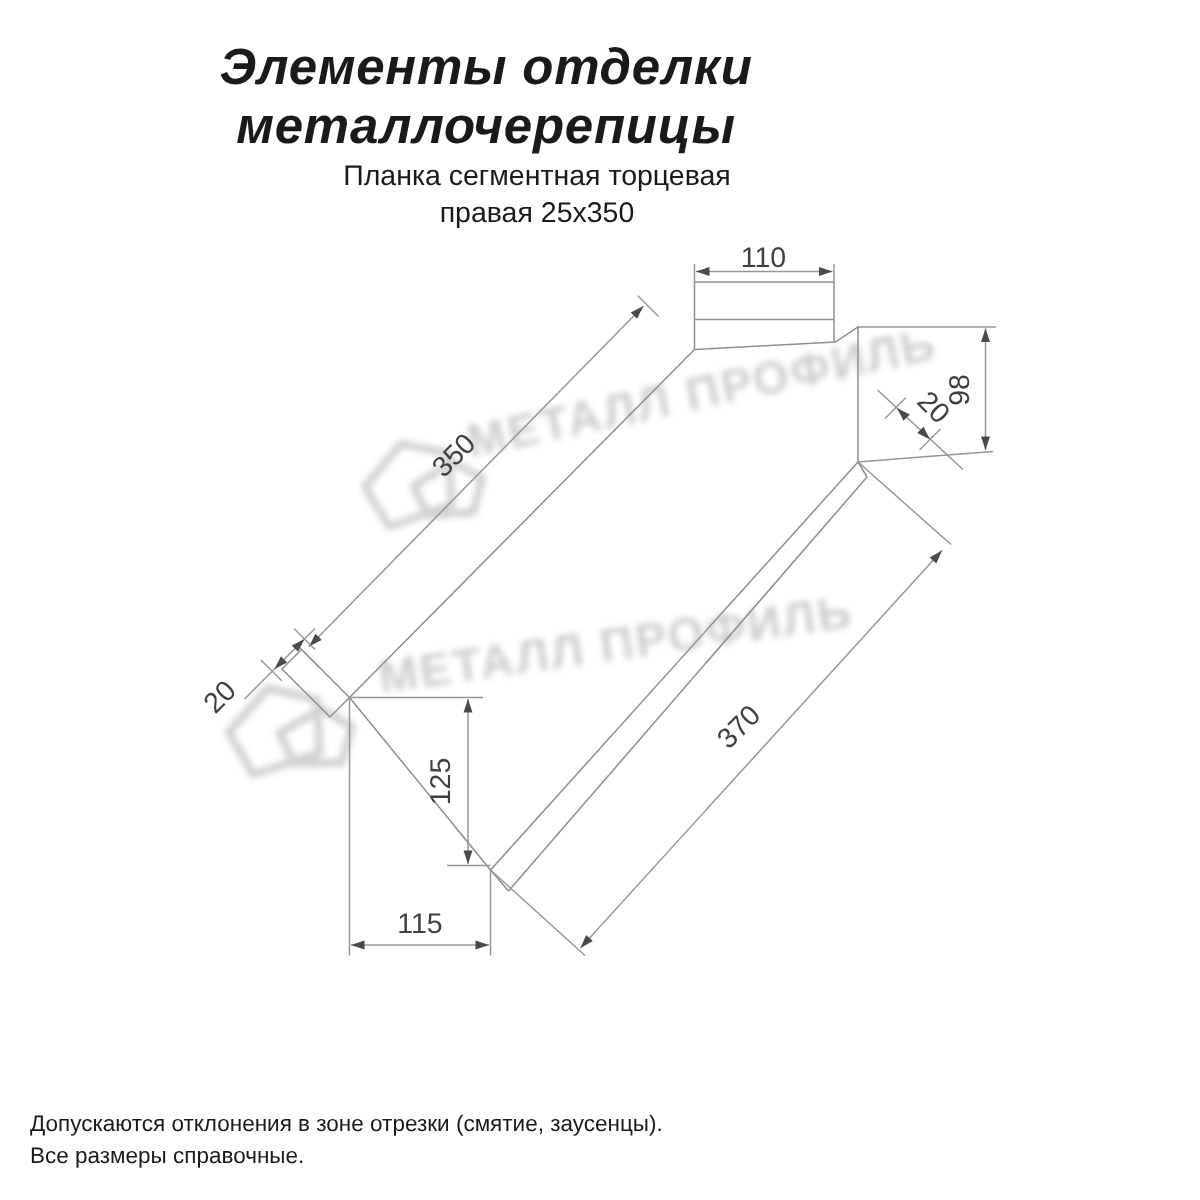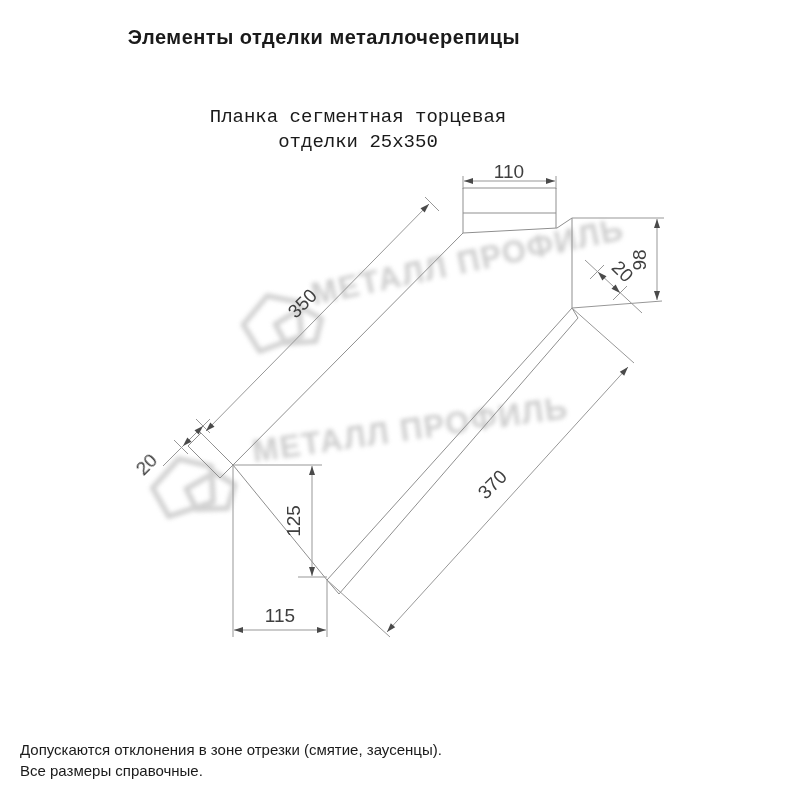--- a/index.html
+++ b/index.html
@@ -2,46 +2,46 @@
 <html><head>
 <meta charset="utf-8">
 <style>
   html,body{margin:0;padding:0;}
   body{
     width:800px;height:800px;background:#ffffff;position:relative;overflow:hidden;
     font-family:"Liberation Sans", sans-serif;color:#111;
   }
   .title{
     position:absolute;top:26px;left:0;width:648px;text-align:center;
-    font-size:20px;font-weight:bold;letter-spacing:.5px;color:#1a1a1a;
+    font-size:34px;font-weight:bold;letter-spacing:.5px;color:#1a1a1a;font-style:italic;
   }
   .subtitle{
     position:absolute;top:105px;left:0;width:716px;text-align:center;
-    font-size:19px;line-height:25px;color:#1a1a1a;font-family:Liberation Mono, monospace;
+    font-size:19px;line-height:25px;color:#1a1a1a;
   }
   .footer{
     position:absolute;left:20px;top:739px;font-size:15px;line-height:21px;color:#1a1a1a;
   }
   svg.drawing{position:absolute;left:0;top:0;}
   .objline{stroke:#8f8f8f;stroke-width:1;fill:none;}
   .dimline{stroke:#979797;stroke-width:1;fill:none;}
   .arrow{fill:#4a4a4a;stroke:none;}
   .dimtext{font-family:"Liberation Sans",sans-serif;font-size:19px;fill:#3f3f3f;}
   .wmtext{font-family:"Liberation Sans",sans-serif;font-weight:bold;font-size:31px;
           letter-spacing:1.5px;fill:#bdbdbd;}
   .wmlogo{stroke:#c3c3c3;stroke-width:5;fill:none;stroke-linejoin:round;}
 </style>
 </head>
 <body>
 
 <div class="title">Элементы отделки металлочерепицы</div>
 
 <div class="subtitle">
   <div>Планка сегментная торцевая</div>
-  <div>отделки 25х350</div>
+  <div>правая 25х350</div>
 </div>
 
 <svg class="drawing" width="800" height="800" viewBox="0 0 800 800">
   <defs>
     <filter id="wmblur" x="-20%" y="-20%" width="140%" height="140%">
       <feGaussianBlur stdDeviation="2.2"></feGaussianBlur>
     </filter>
   </defs>
 
   <g opacity="0.75" filter="url(#wmblur)">

